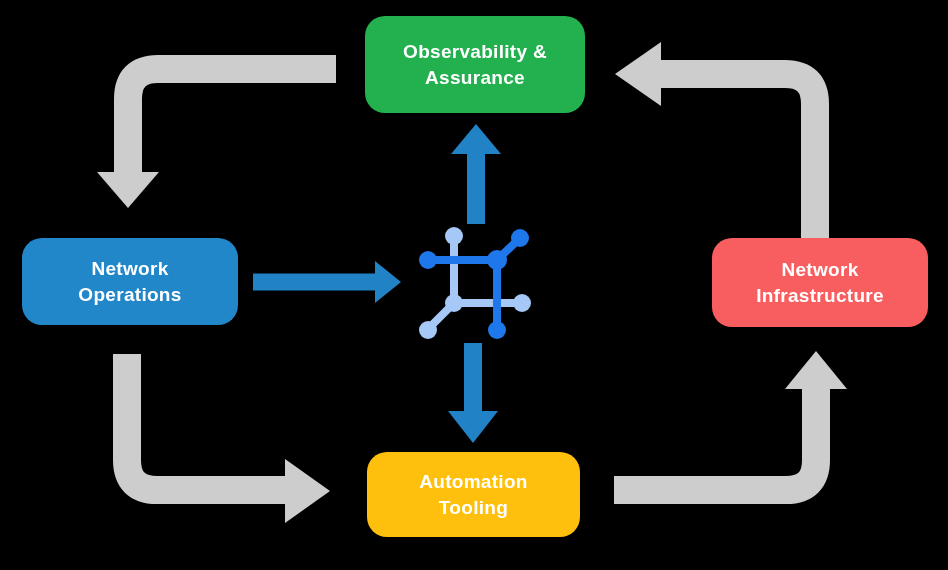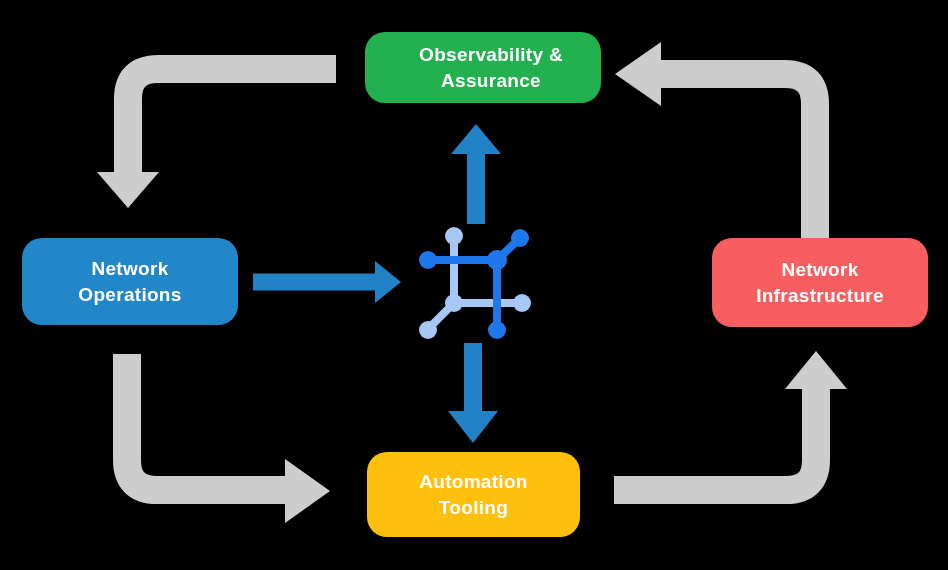--- a/index.html
+++ b/index.html
@@ -15,21 +15,21 @@
   }
   .node{
     position:absolute;
     display:flex;align-items:center;justify-content:center;
     border-radius:20px;
     color:#fff;
     font-size:19px;font-weight:600;letter-spacing:.3px;
     line-height:26px;text-align:center;
     white-space:pre-line;
   }
-  .node-observability{left:365px;top:32px;width:220px;height:71px;padding-left:16px;}
+  .node-observability{left:365px;top:16px;width:220px;height:97px;}
   .node-operations{left:22px;top:238px;width:216px;height:87px;}
   .node-infrastructure{left:712px;top:238px;width:216px;height:89px;}
   .node-automation{left:367px;top:452px;width:213px;height:85px;}
 </style>
 </head>
 <body>
 
 <div class="canvas">
 
   <svg class="arrow-layer" viewBox="0 0 948 570">

